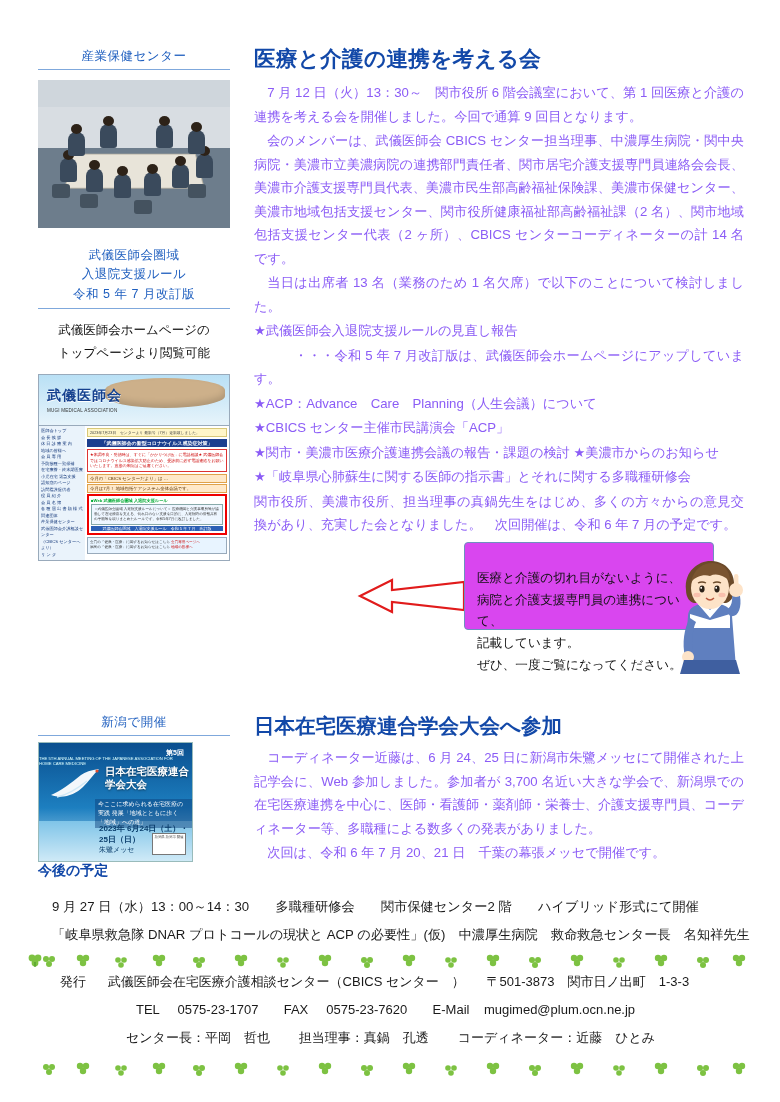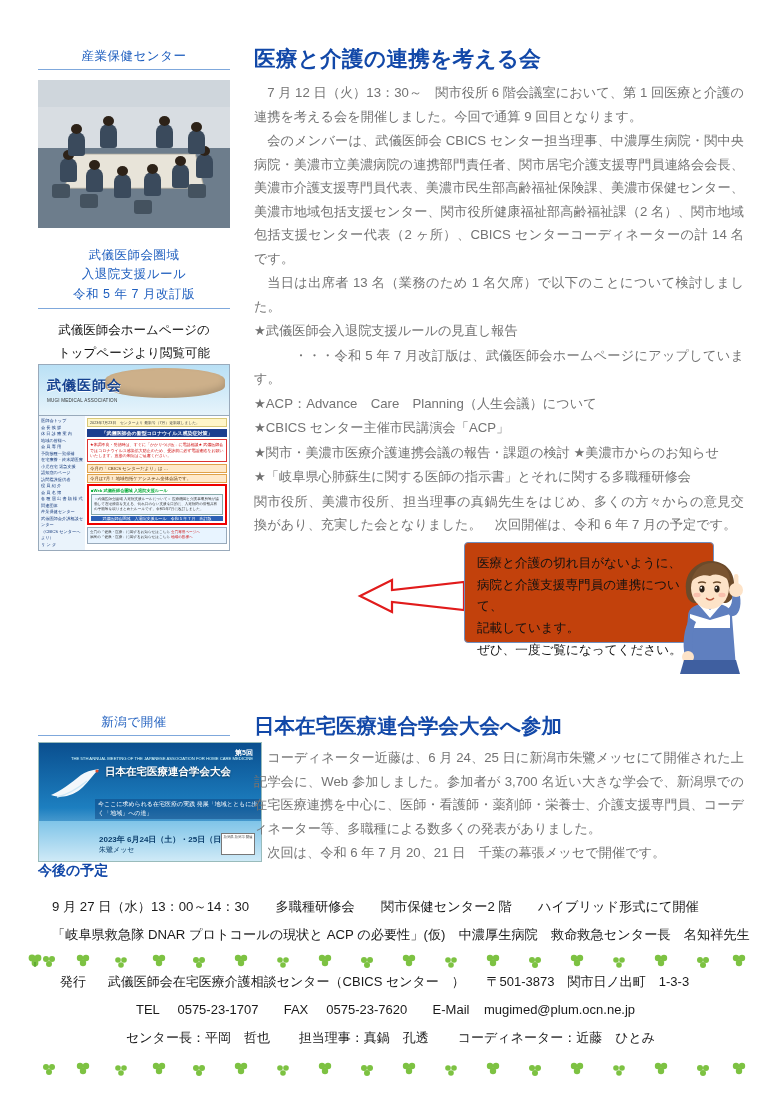--- a/index.html
+++ b/index.html
@@ -58,21 +58,21 @@
   }
 
   .block-gap { margin-top:18px; }
 
   .plain-note {
     margin-top:10px; font-size:12.5px; line-height:1.8; text-align:center; color:#111;
   }
 
   
   .site {
-    width:192px; height:auto;
+    margin-top:10px; width:192px; height:auto;
   }
   .site-top {
     position:relative; width:192px; height:52px; overflow:hidden;
     background:linear-gradient(#b9e0f5,#e7f4fb);
     border:1px solid #9ab;
   }
   .site-top .bean {
     position:absolute; right:4px; top:3px; width:120px; height:30px;
     background:#cdb08a; border-radius:50%/40%;
     box-shadow:inset 0 -4px 6px rgba(0,0,0,.15);
@@ -125,47 +125,47 @@
   .site-foot .rd { color:#c00; }
 
   
   .right-col { position:absolute; left:254px; top:44px; width:490px; }
   h1.head {
     color:#1248A8; font-size:21.5px; font-weight:bold; margin:0 0 8px 0;
     letter-spacing:.4px;
   }
   p.body-t {
     margin:0 0 1px 0; font-size:13.2px; line-height:1.78; text-align:justify;
-    text-justify:inter-ideograph; color:#737373;
+    text-justify:inter-ideograph; color:#8b5cf6;
   }
   p.ind { text-indent:1em; }
 
   
   .balloon {
-    position:absolute; left:464px; top:542px; width:250px; height:101px;
-    border:1.5px solid #6f8fc0; border-radius:4px; background:#c2410c;
-    padding:10px 12px; font-size:12.6px; line-height:1.72; color:#111;
+    position:absolute; left:464px; top:542px; width:250px; height:88px;
+    border:1.5px solid #6f8fc0; border-radius:4px; background:#d946ef;
+    padding:25px 12px; font-size:12.6px; line-height:1.72; color:#111;
   }
   .balloon-tail {
     position:absolute; left:356px; top:578px; width:112px; height:36px;
   }
   .balloon-tail svg { display:block; }
 
   
   .nurse { position:absolute; left:660px; top:556px; width:92px; height:118px; }
 
   
   .sec2-head {
     position:absolute; left:254px; top:712px;
     color:#1248A8; font-size:20.5px; font-weight:bold;
   }
   .sec2-body { position:absolute; left:254px; top:746px; width:490px; }
 
   .poster {
-    position:absolute; left:38px; top:742px; width:224px; height:120px;
+    position:absolute; left:38px; top:742px; width:155px; height:120px;
     overflow:hidden; border:1px solid #9bb;
     background:linear-gradient(#0a4f8f,#1d7fc0 55%,#bfe3f4);
   }
   .poster .sea { position:absolute; left:0; bottom:0; width:100%; height:34%; background:linear-gradient(#7fc4e8,#cfeaf7); }
   .poster .bird {
     position:absolute; left:8px; top:22px; width:58px; height:40px;
   }
   .poster .t5 { position:absolute; right:8px; top:5px; font-size:7px; color:#fff; font-weight:bold; }
   .poster .t5b { position:absolute; right:8px; top:13px; font-size:4.2px; color:#dff; }
   .poster .title {

